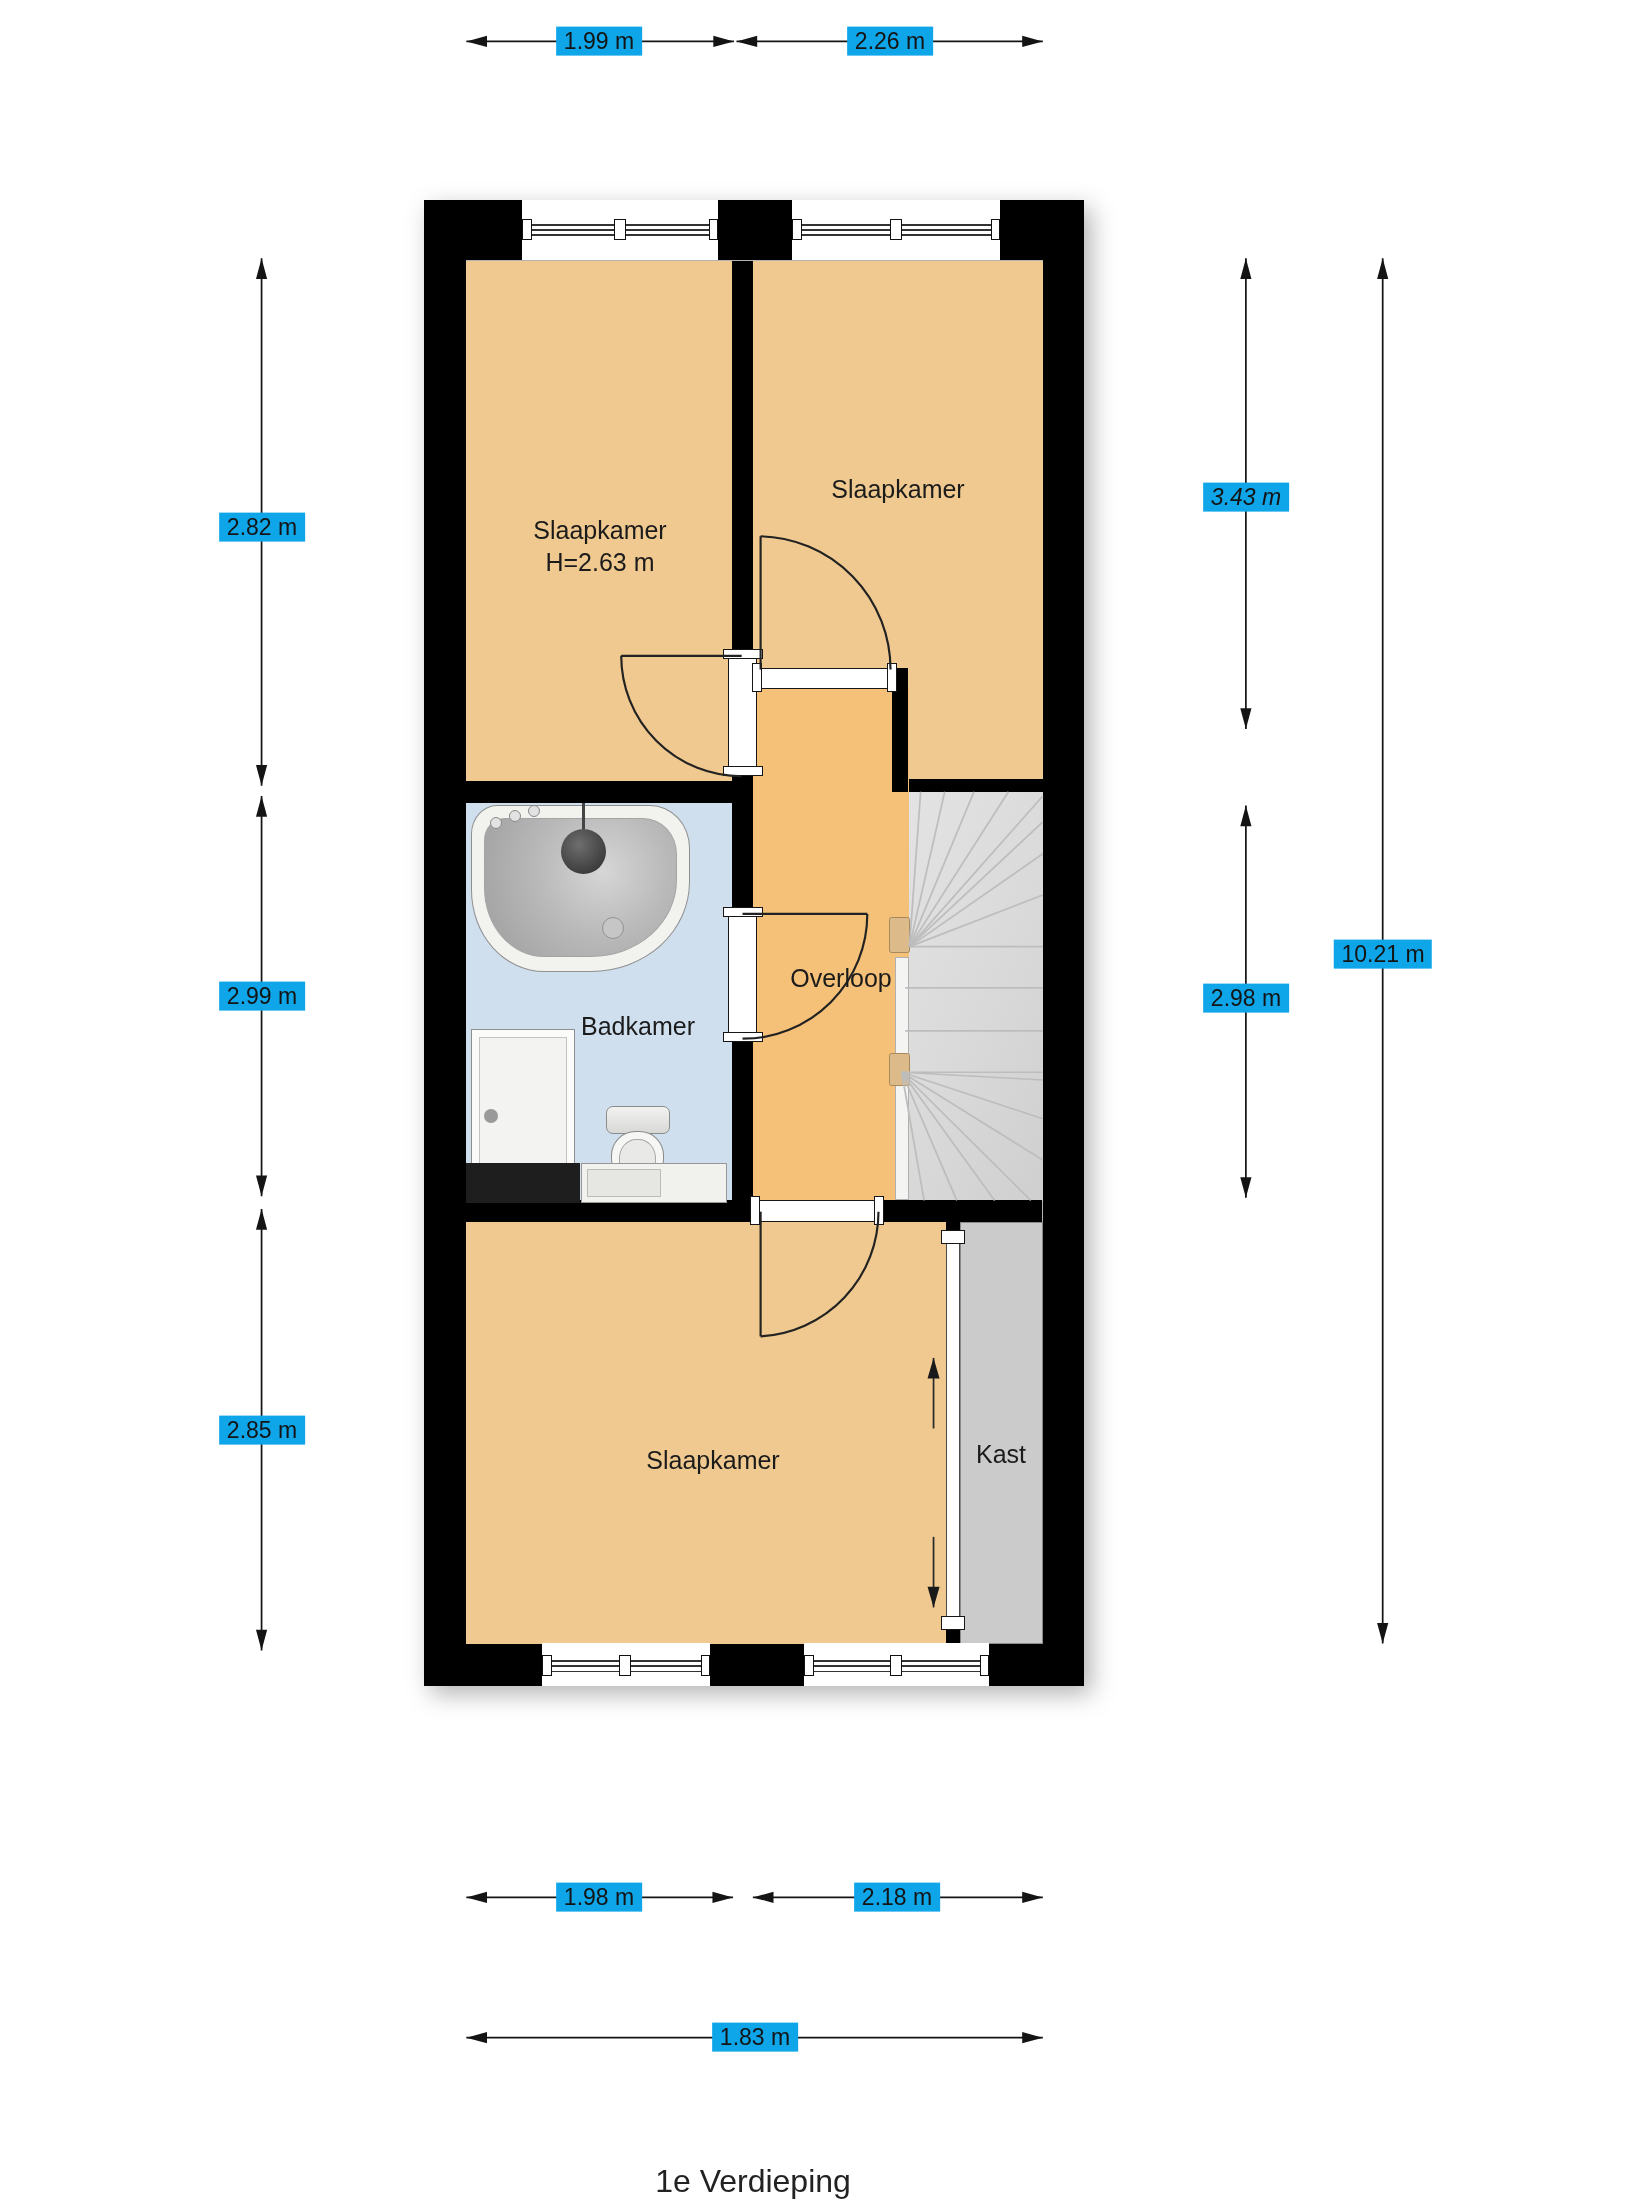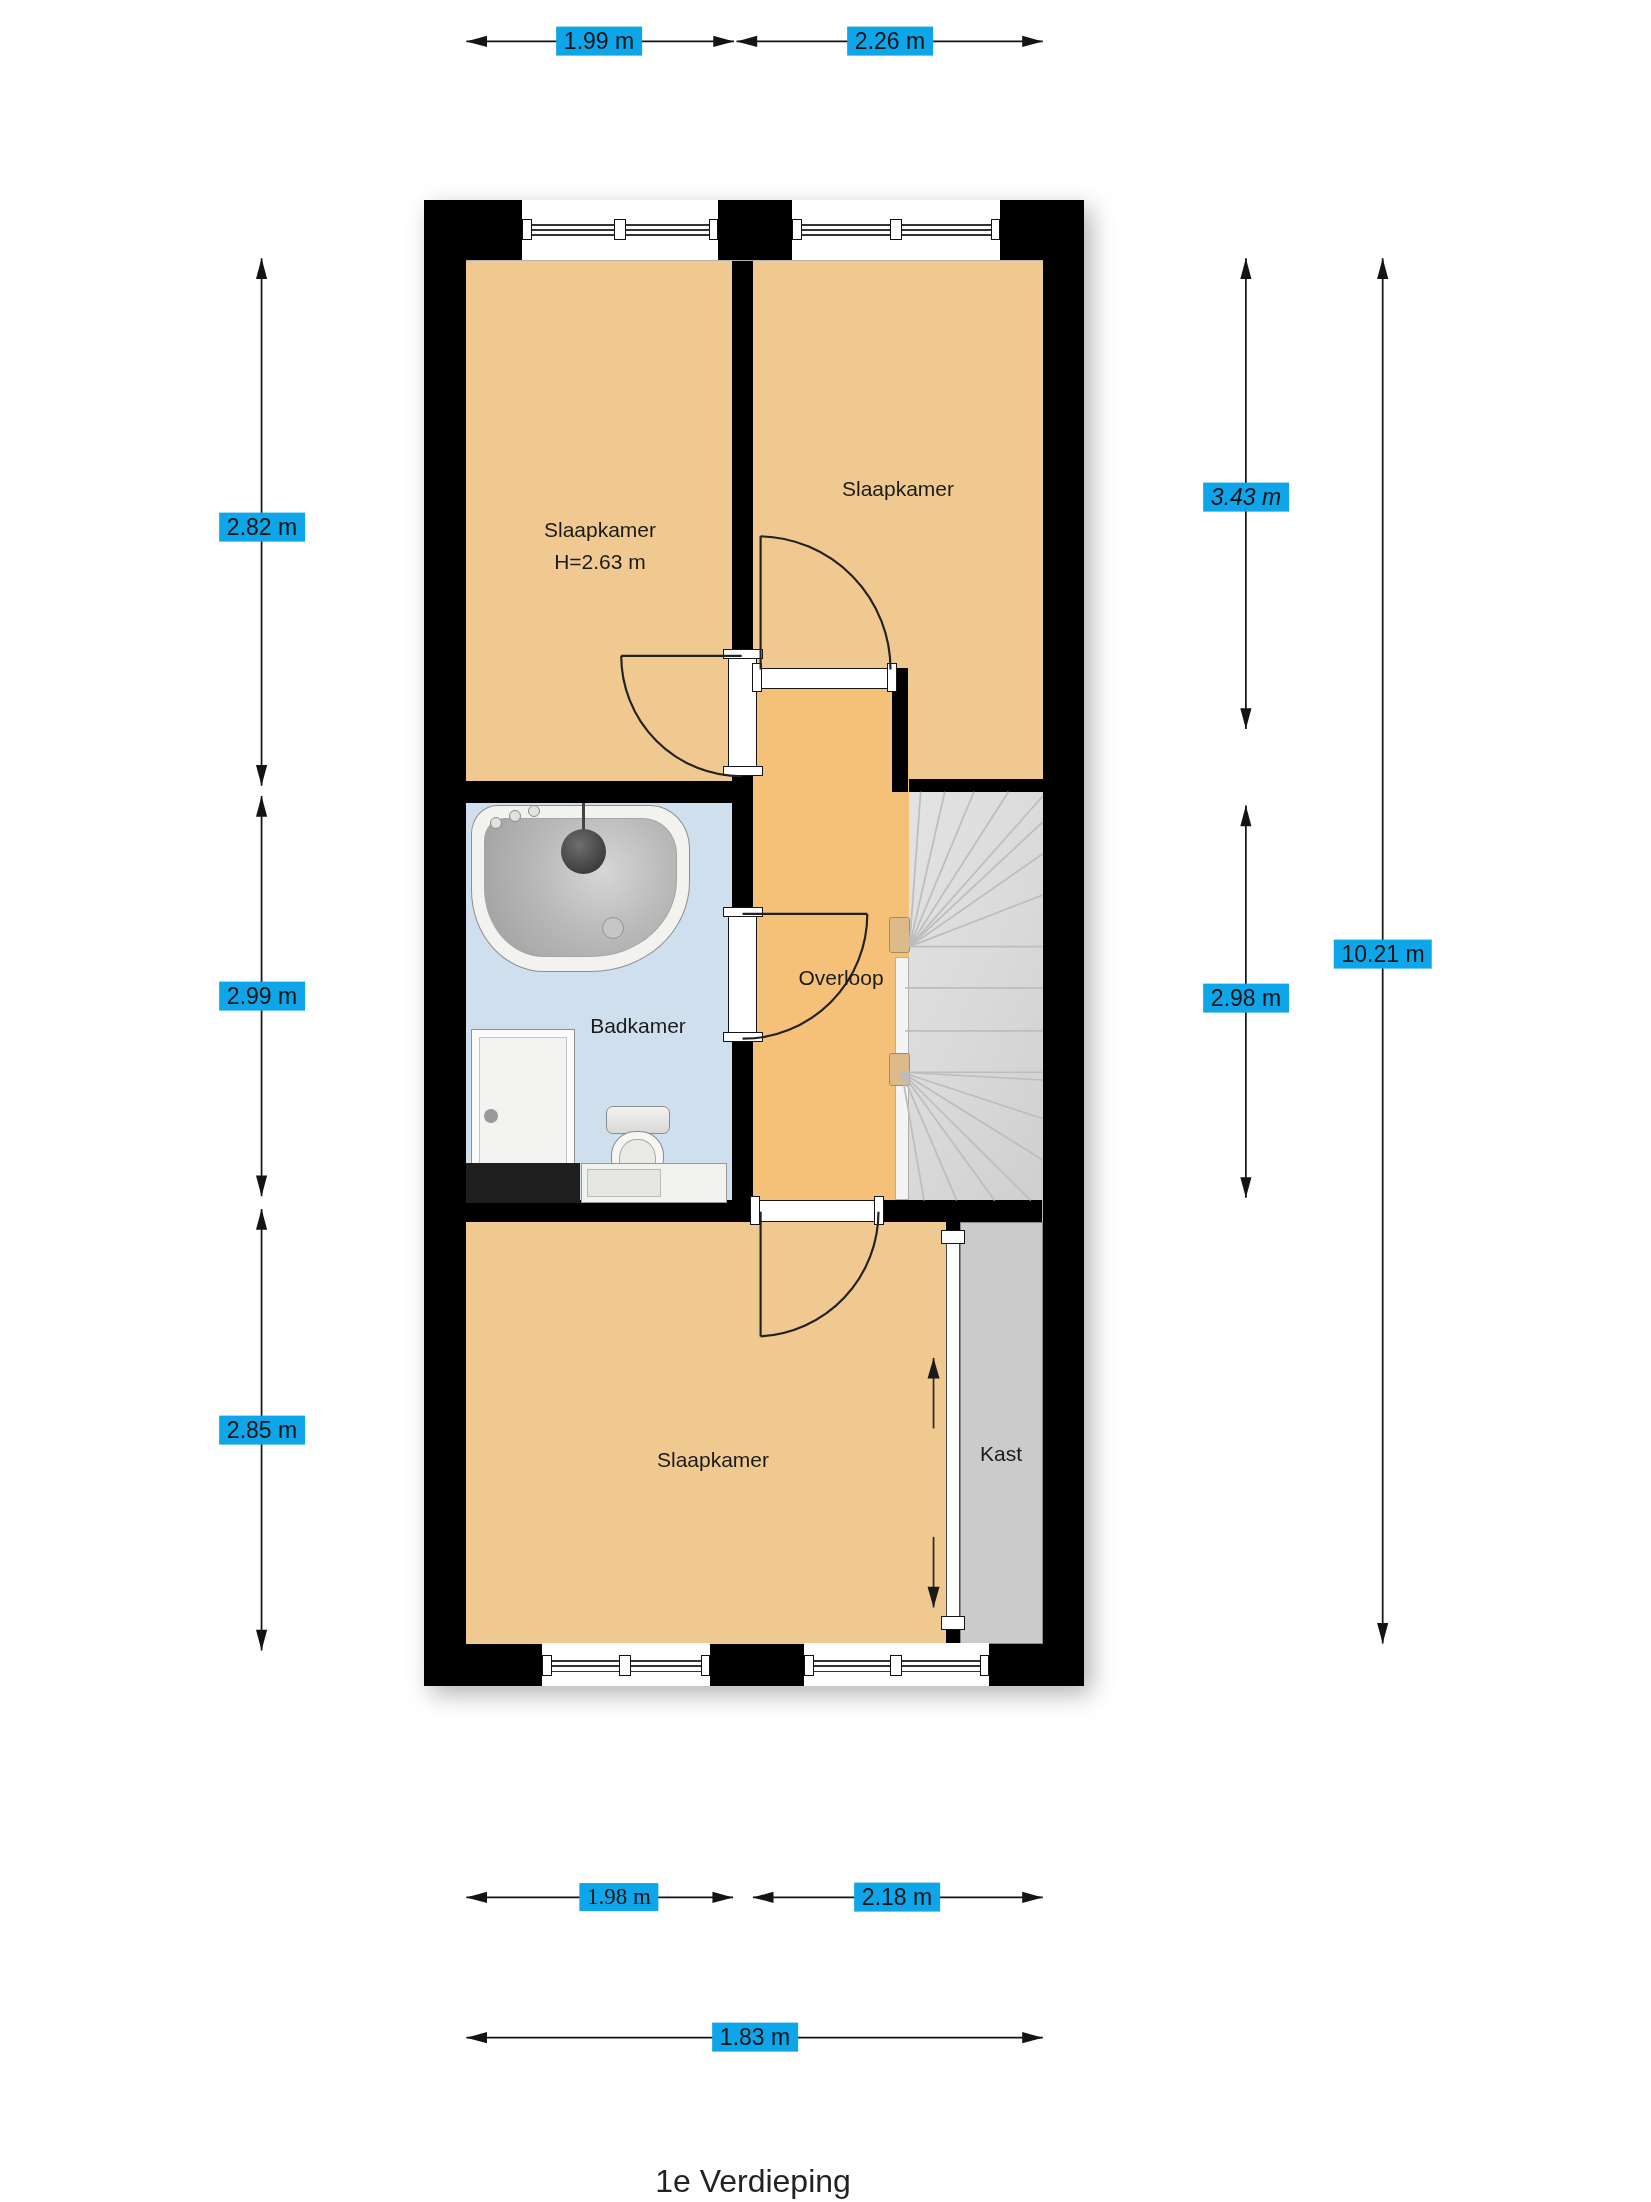--- a/index.html
+++ b/index.html
@@ -51,21 +51,21 @@
         border:1.7px solid #979797;box-sizing:border-box;}
   .counter-inner{position:absolute;left:5.2px;top:5.2px;width:72px;bottom:5.2px;background:#e6e6e3;border:0.9px solid #bbb;}
   
   .banister{position:absolute;left:895px;top:957px;width:13.8px;height:243px;background:#f4f4f2;
         border:0.9px solid #b0b0b0;box-sizing:border-box;}
   .post{position:absolute;background:#dcba8a;border:1.7px solid #a8895c;box-sizing:border-box;border-radius:2.6px;}
   .track{position:absolute;left:946px;top:1236px;width:13.8px;height:388px;background:#fff;
         border-left:1.7px solid #4a4a4a;border-right:1.7px solid #4a4a4a;box-sizing:border-box;}
   .track-block{position:absolute;width:24px;height:13.8px;background:#fff;border:1.7px solid #161616;box-sizing:border-box;}
   
-  .room-label{position:absolute;transform:translate(-50%,-50%);font-size:21px;color:#1b1b1b;white-space:nowrap;}
+  .room-label{position:absolute;transform:translate(-50%,-50%);font-size:25px;color:#1b1b1b;white-space:nowrap;}
   .dim-label{position:absolute;transform:translate(-50%,-50%);background:#0ea5e9;padding:0.9px 7.7px;
              font-size:23px;color:#141414;white-space:nowrap;}
   .title{position:absolute;transform:translate(-50%,-50%);font-size:32px;color:#222;white-space:nowrap;}
   svg{position:absolute;left:0;top:0;}
   .noptr{pointer-events:none;}
 </style>
 </head>
 <body>
 
 <div class="canvas">
@@ -268,19 +268,19 @@
   </svg>
 
   <div class="dim-label" style="left:599px;top:41px;">1.99 m</div>
   <div class="dim-label" style="left:890px;top:41px;">2.26 m</div>
   <div class="dim-label" style="left:262px;top:527px;">2.82 m</div>
   <div class="dim-label" style="left:262px;top:996px;">2.99 m</div>
   <div class="dim-label" style="left:262px;top:1430px;">2.85 m</div>
   <div class="dim-label" style="left:1246px;top:497px;font-style:italic;">3.43 m</div>
   <div class="dim-label" style="left:1246px;top:998px;">2.98 m</div>
   <div class="dim-label" style="left:1383px;top:954px;">10.21 m</div>
-  <div class="dim-label" style="left:619px;top:1897px;font-family:Liberation Serif, serif;">1.98 m</div>
+  <div class="dim-label" style="left:599px;top:1897px;">1.98 m</div>
   <div class="dim-label" style="left:897px;top:1897px;">2.18 m</div>
   <div class="dim-label" style="left:755px;top:2037px;">1.83 m</div>
 
   <div class="title" style="left:753px;top:2181px;">1e Verdieping</div>
 </div>
 
 
 </body></html>

